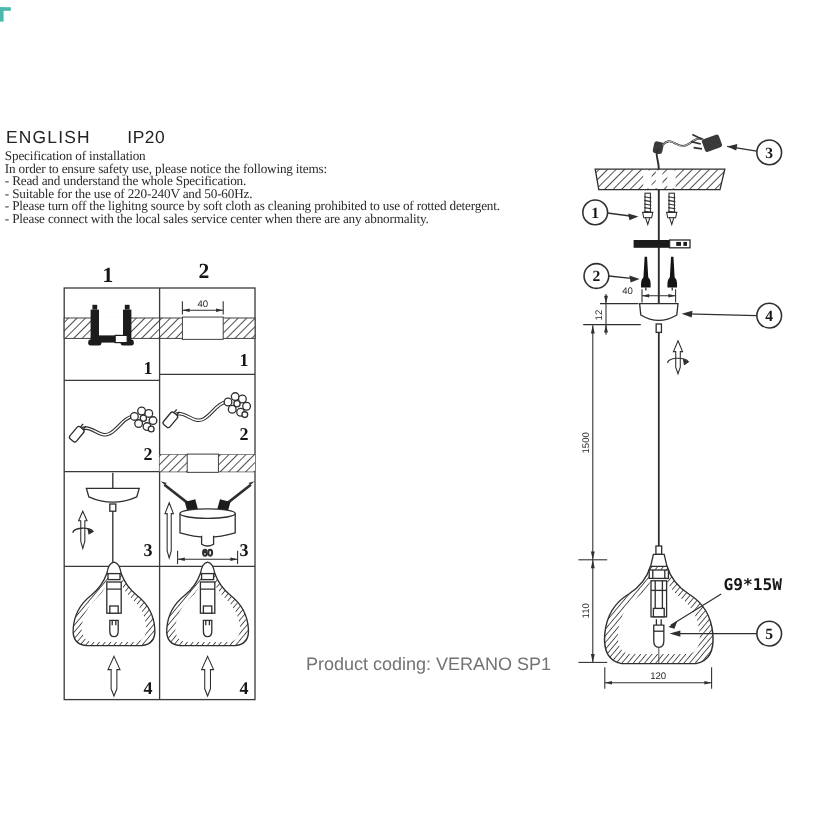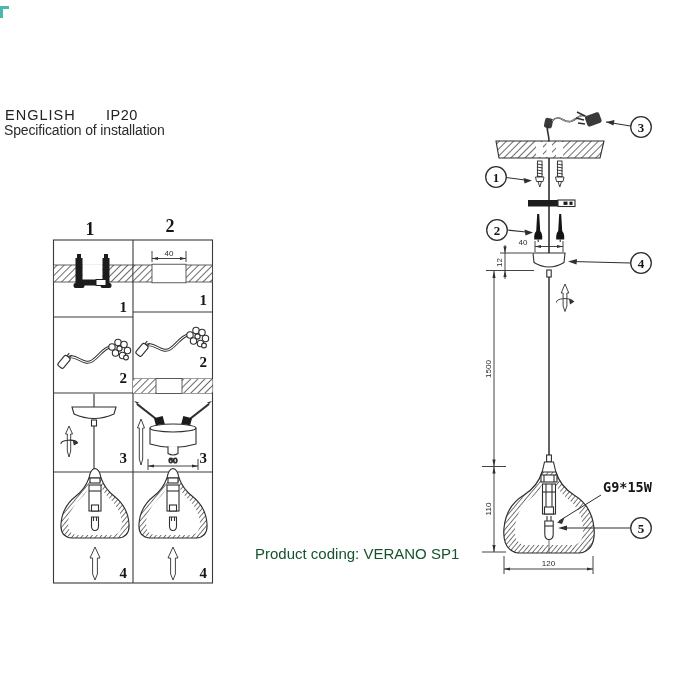--- a/index.html
+++ b/index.html
@@ -2,41 +2,46 @@
 <html><head>
 <meta charset="utf-8">
 <style>
   html,body{margin:0;padding:0;}
   body{
     width:700px;height:700px;position:relative;background:#ffffff;
     font-family:"Liberation Sans",sans-serif;color:#1a1a1a;overflow:hidden;
   }
   .abs{position:absolute;}
   .lang{font-size:14.5px;letter-spacing:1px;color:#222;}
-  .spec{font-size:14px;line-height:10.6px;letter-spacing:-0.15px;color:#2b2b2b;width:460px;}
-  .coding{font-size:15px;color:#14532d;}
+  .spec{font-size:11px;line-height:10.6px;letter-spacing:-0.15px;color:#2b2b2b;width:460px;font-family:Liberation Serif, serif;}
+  .coding{font-size:15px;color:#737373;}
   svg text{fill:#161616;}
   .stepHead{font:bold 18px "Liberation Serif",serif;text-anchor:middle;}
   .cellNum{font:bold 15px "Liberation Serif",serif;text-anchor:end;}
   .dim{font:8px "Liberation Sans",sans-serif;fill:#2a2a2a;text-anchor:middle;}
   .dimr{font:8px "Liberation Sans",sans-serif;fill:#2a2a2a;}
   .co{font:bold 13px "Liberation Serif",serif;text-anchor:middle;}
   .bulbLbl{font:bold 13.5px "DejaVu Sans Mono",monospace;}
 </style>
 </head>
 <body>
 
 <div class="abs" style="left:0;top:6px;width:9px;height:3px;background:#49b8ad;"></div>
 <div class="abs" style="left:0;top:6px;width:3px;height:12px;background:#49b8ad;"></div>
 
 <div class="abs lang" style="left:5px;top:107px;">ENGLISH</div>
 <div class="abs lang" style="left:106px;top:107px;letter-spacing:0.5px;">IP20</div>
 
 <div class="abs spec" style="left:4px;top:125px;">
   <div>Specification of installation</div>
+  <div>In order to ensure safety use, please notice the following items:</div>
+  <div>- Read and understand the whole Specification.</div>
+  <div>- Suitable for the use of 220-240V and 50-60Hz.</div>
+  <div>- Please turn off the lighitng source by soft cloth as cleaning prohibited to use of rotted detergent.</div>
+  <div>- Please connect with the local sales service center when there are any abnormality.</div>
 </div>
 
 <svg class="abs" style="left:52px;top:213px;" width="162" height="372" viewBox="0 0 162 372">
   <defs>
     <pattern id="hL" width="5" height="5" patternUnits="userSpaceOnUse" patternTransform="rotate(45)">
       <rect width="5" height="5" fill="#fff"></rect>
       <line x1="0" y1="0" x2="0" y2="5" stroke="#3c3c3c" stroke-width="1.5"></line>
     </pattern>
     <pattern id="hLS" width="3.6" height="3.6" patternUnits="userSpaceOnUse" patternTransform="rotate(40)">
       <rect width="3.6" height="3.6" fill="#fff"></rect>

